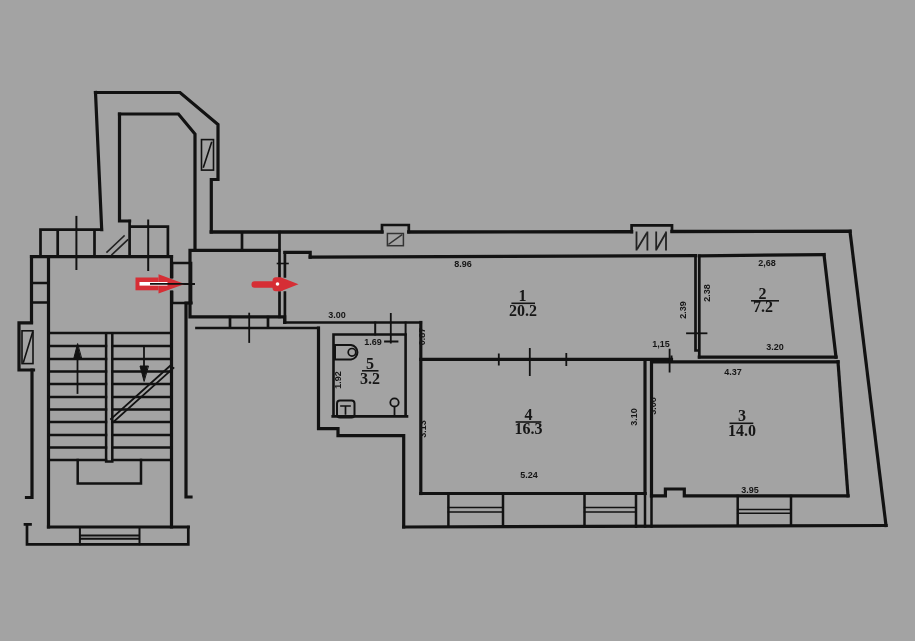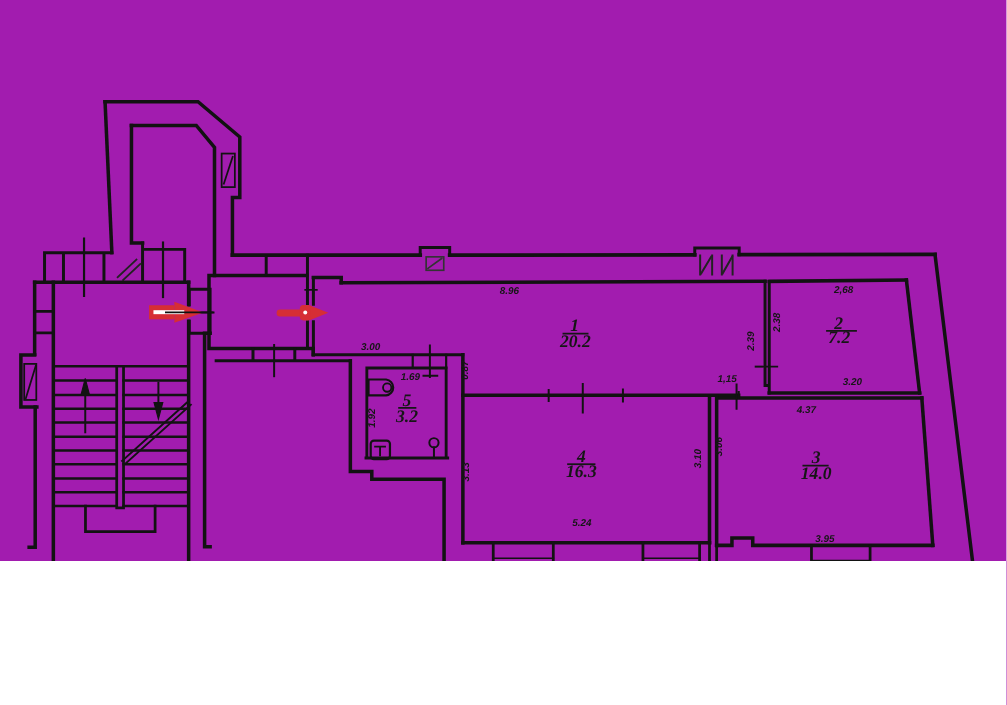--- a/index.html
+++ b/index.html
@@ -1,16 +1,16 @@
 <!DOCTYPE html>
 <html><head>
 <meta charset="utf-8">
 <style>
   html,body{margin:0;padding:0;background:#ffffff;}
-  .wrap{width:915px;height:510px;position:relative;overflow:hidden;background:#a21caf;font-style:italic;}
+  .wrap{width:915px;height:641px;position:relative;overflow:hidden;background:#a3a3a3;}
   svg{position:absolute;left:0;top:0;}
   text{font-family:"Liberation Sans",sans-serif;fill:#161616;}
   .rm{font-family:"Liberation Serif",serif;font-size:16px;font-weight:bold;}
   .ar{font-family:"Liberation Serif",serif;font-size:16px;font-weight:bold;}
   .dm{font-size:9px;font-weight:bold;}
 </style>
 </head>
 <body>
 <div class="wrap">
 <svg width="915" height="641" viewBox="0 0 915 641">

